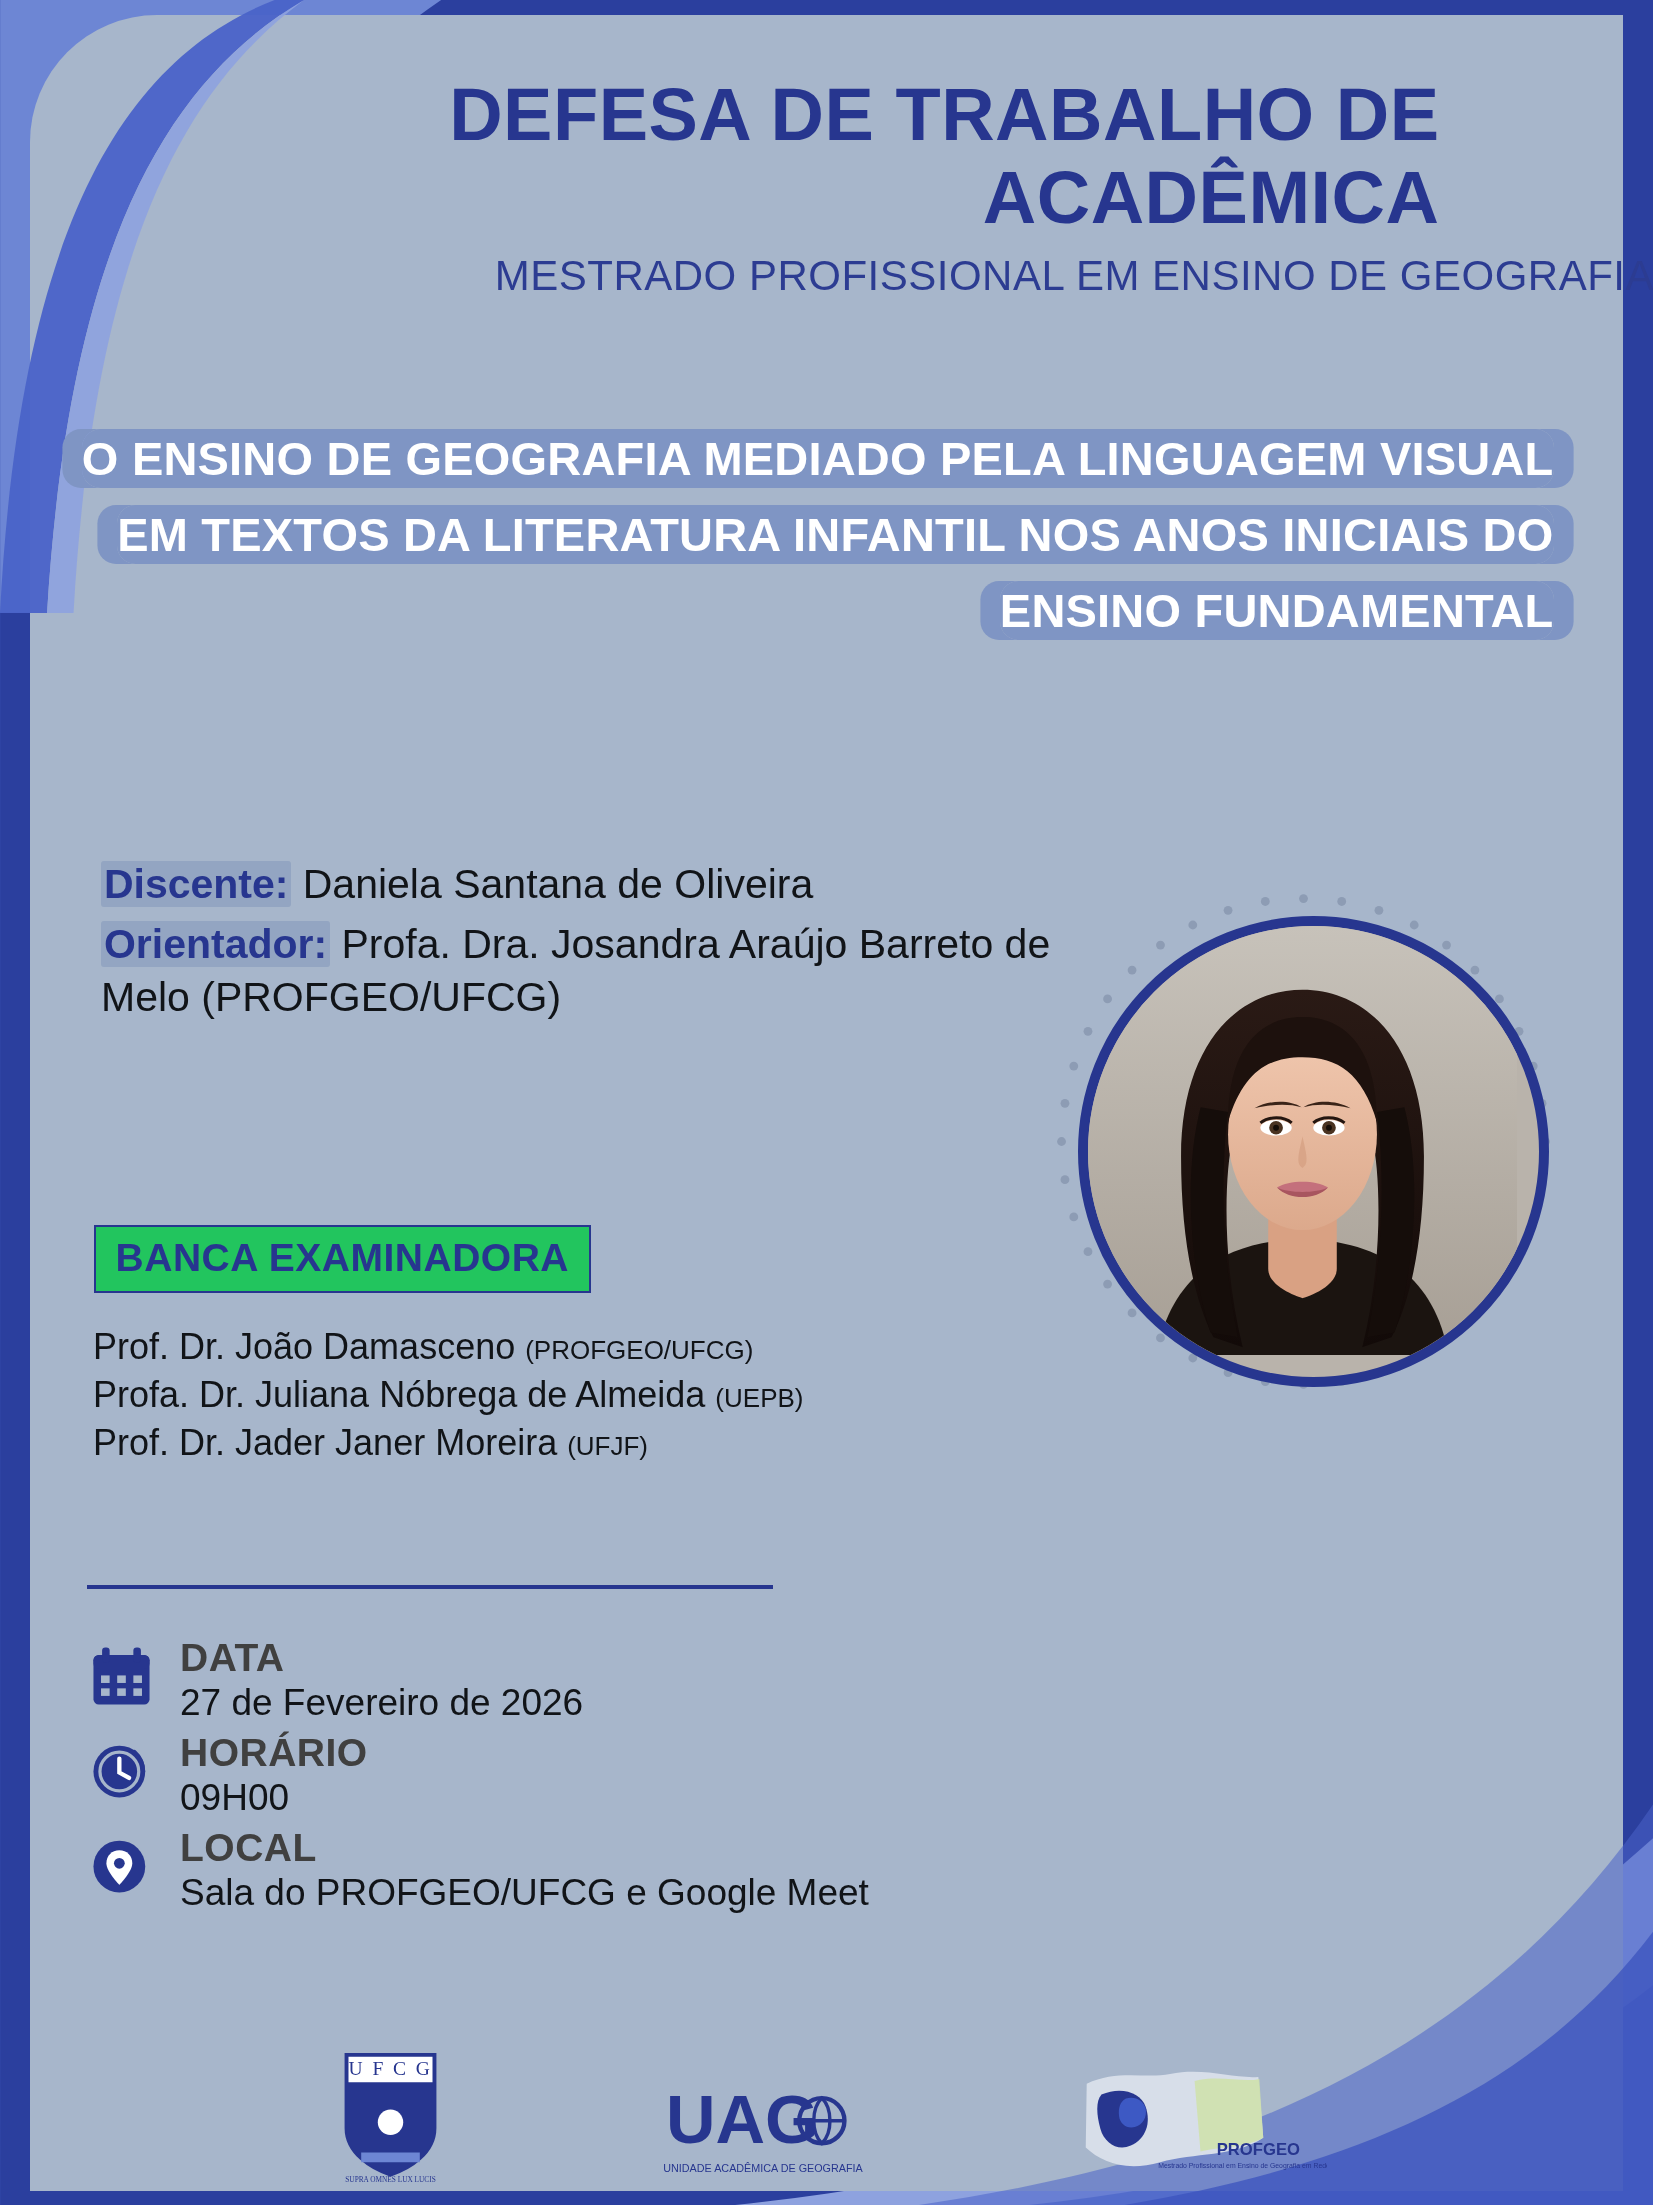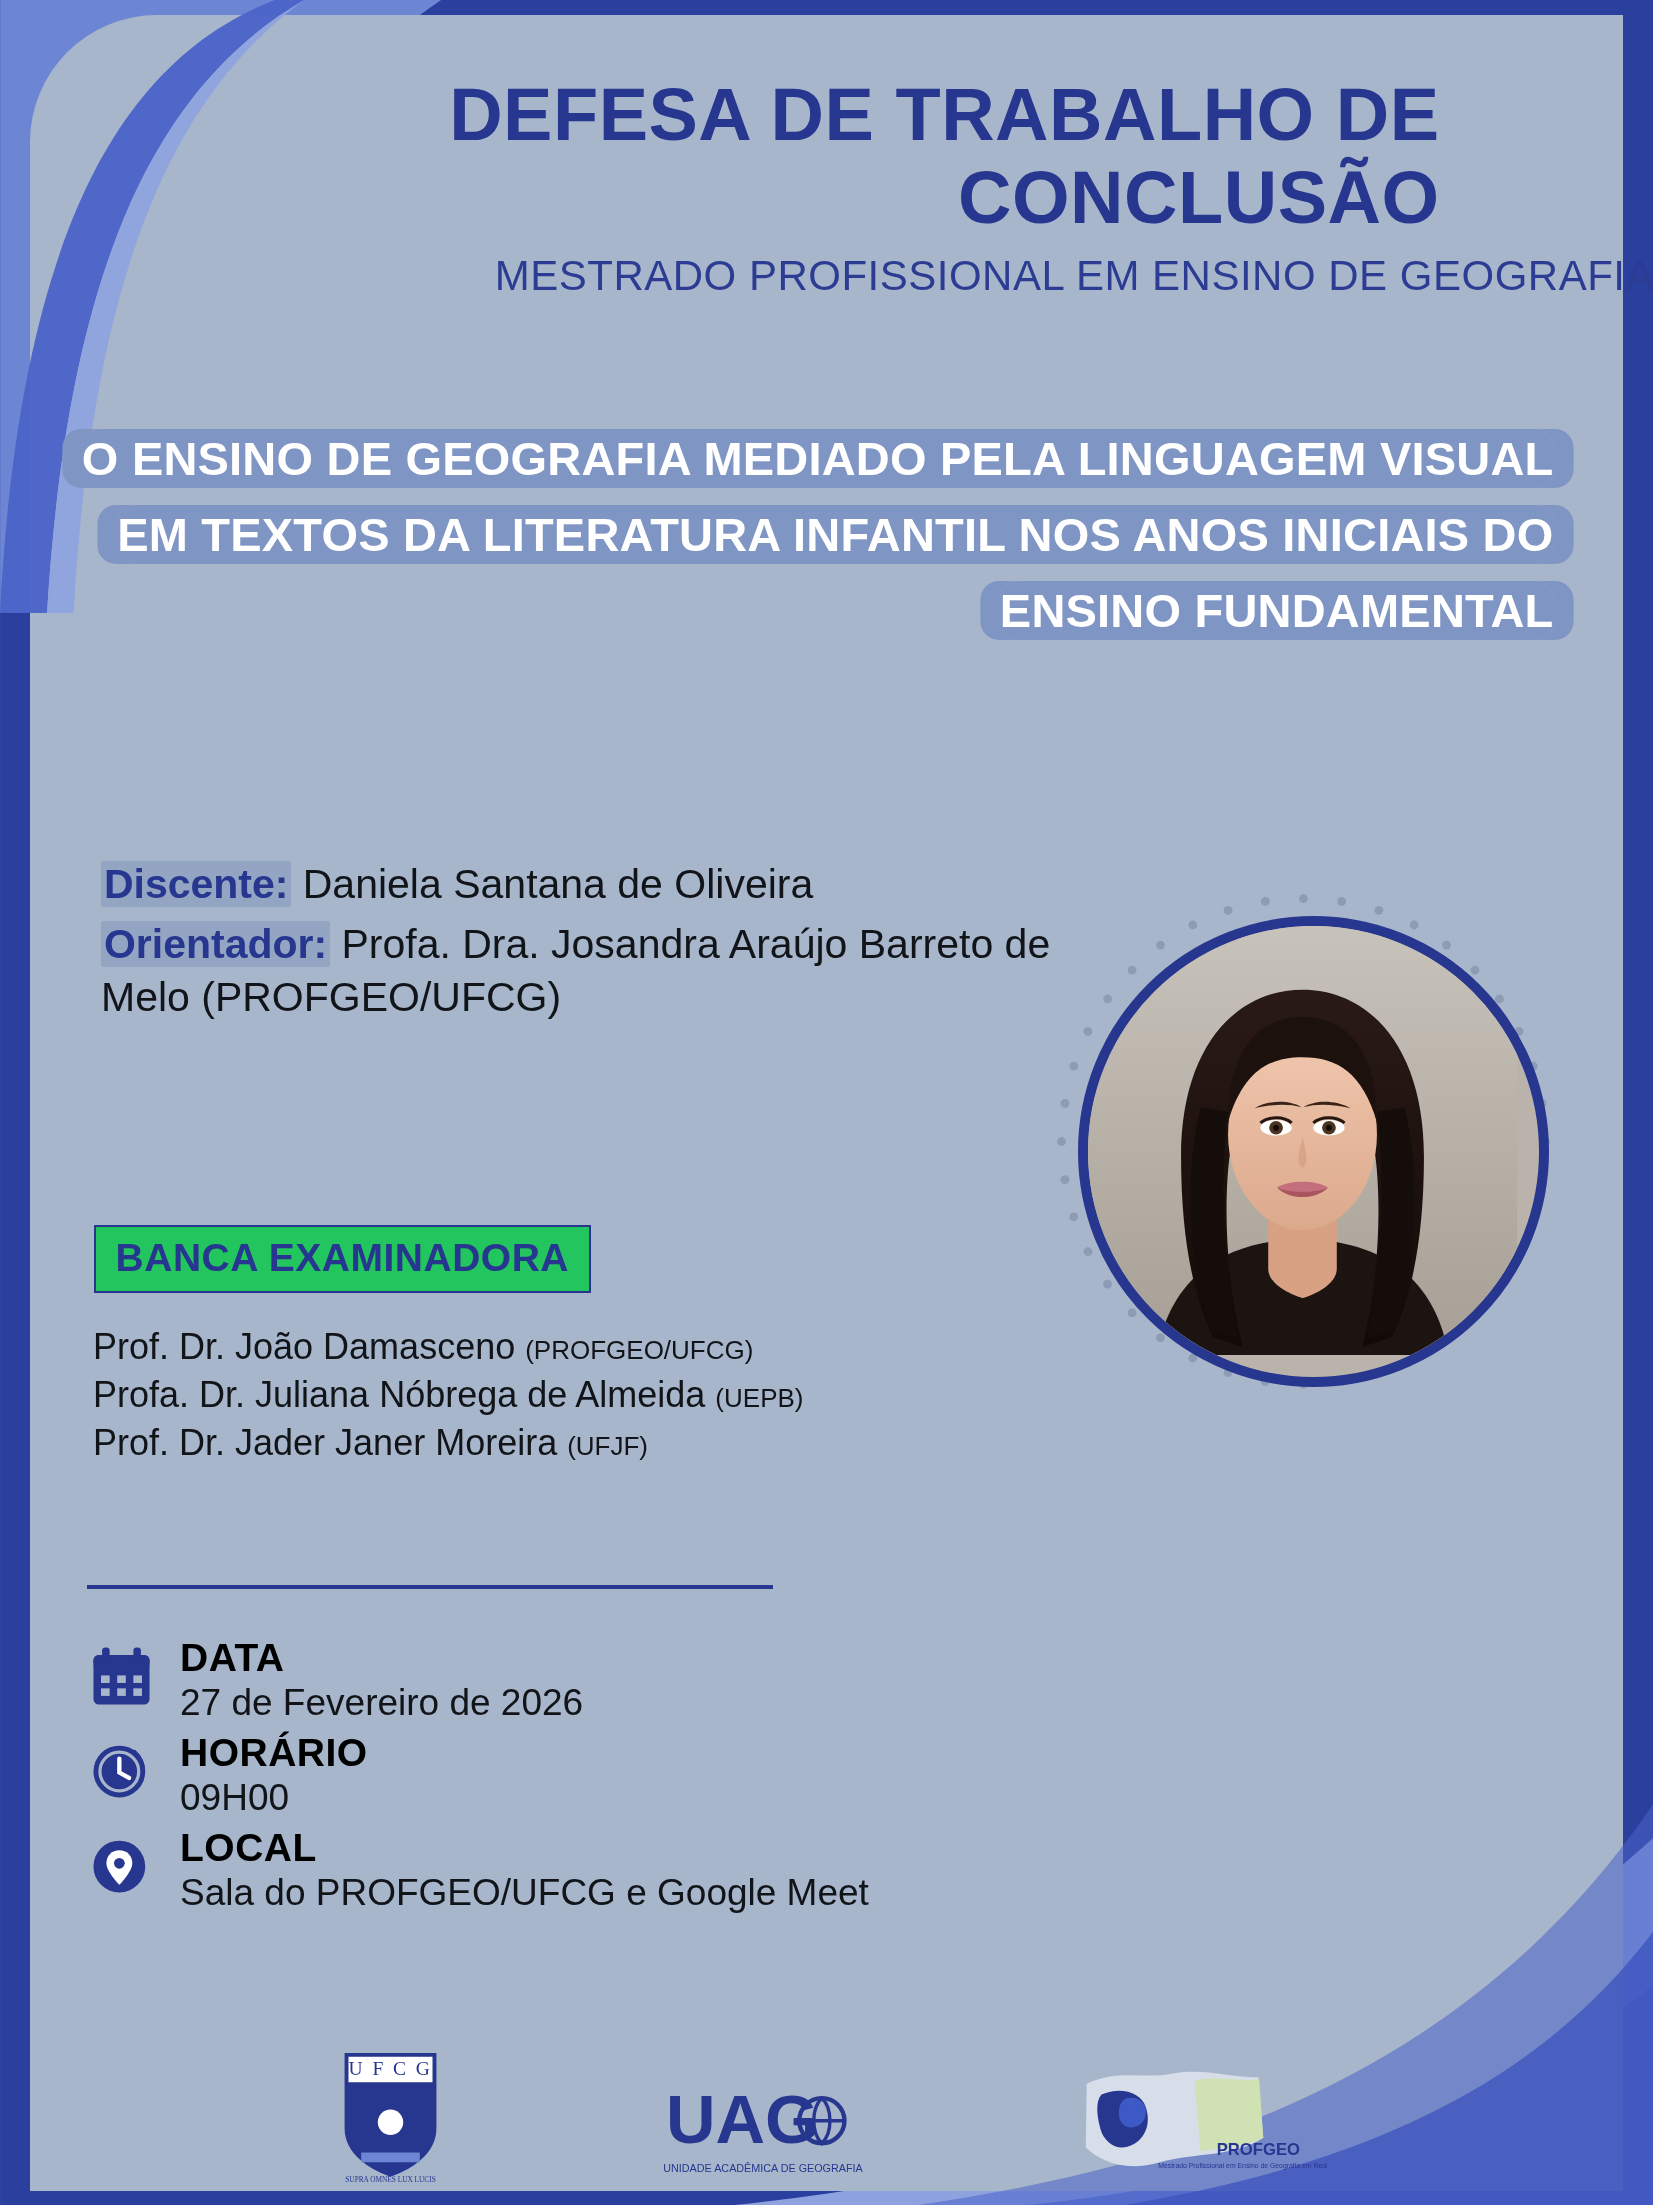--- a/index.html
+++ b/index.html
@@ -202,21 +202,21 @@
     display: flex;
     align-items: flex-start;
     margin-bottom: 6.9px;
   }
   .info-icon {
     width: 93px;
     min-width: 93px;
     padding-top: 4.9px;
   }
   .info-text .lab {
-    color: #000000;
+    color: #404040;
     font-weight: bold;
     font-size: 39px;
     letter-spacing: 0.5px;
     line-height: 1.1;
   }
   .info-text .val {
     color: #111418;
     font-size: 37px;
     line-height: 1.2;
     margin-top: 1px;
@@ -259,21 +259,21 @@
   </svg>
 
   <svg class="swoop-bottom" width="735" height="402" viewBox="0 0 1500 820">
     <path d="M1500 0 C1180 470 700 720 0 820 L1500 820 Z" fill="#4a63c8" opacity="0.55"></path>
     <path d="M1500 260 C1260 580 900 740 420 820 L1500 820 Z" fill="#3b53bd" opacity="0.75"></path>
   </svg>
 
   <div class="header">
     <div class="title-main">
       <div>DEFESA DE TRABALHO DE</div>
-      <div>CONCLUSÃO</div>
+      <div>ACADÊMICA</div>
     </div>
     <div class="title-sub">MESTRADO PROFISSIONAL EM ENSINO DE GEOGRAFIA</div>
   </div>
 
   <div class="work-title">
     <div class="line-wrap">
       <span>O ENSINO DE GEOGRAFIA MEDIADO PELA LINGUAGEM VISUAL EM TEXTOS DA LITERATURA INFANTIL NOS ANOS INICIAIS DO ENSINO FUNDAMENTAL</span>
     </div>
   </div>
 

